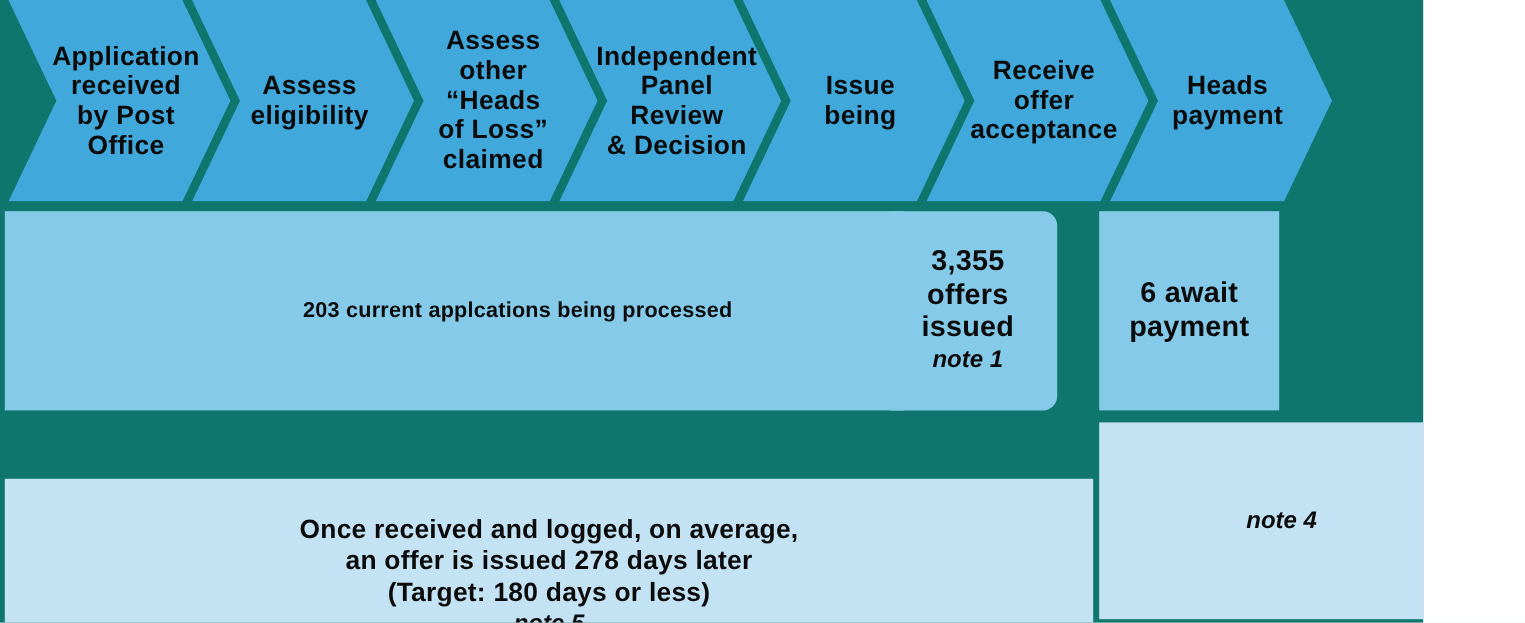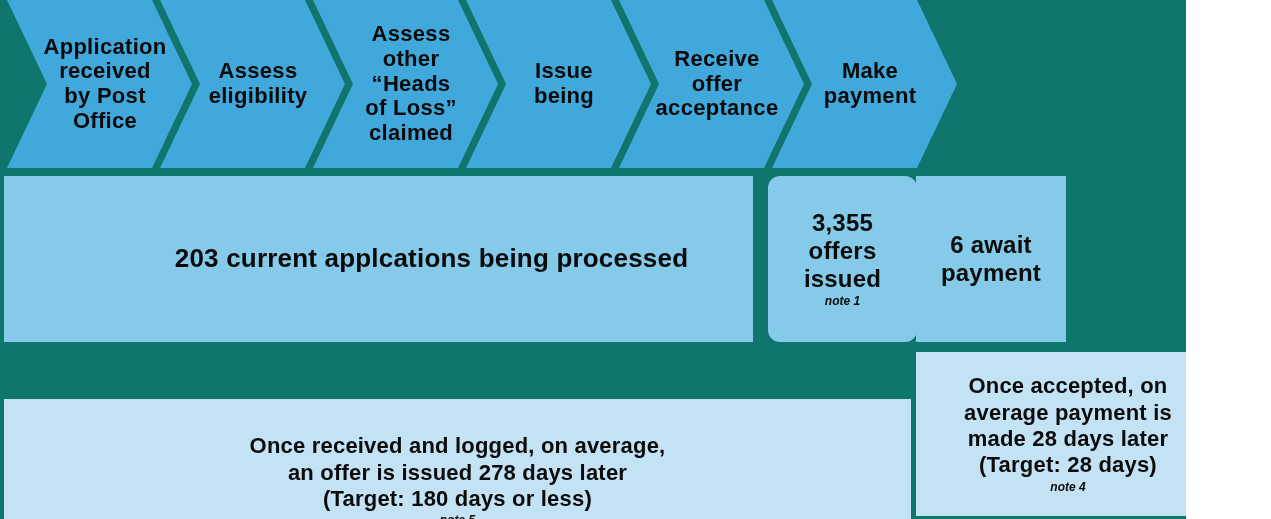--- a/index.html
+++ b/index.html
@@ -51,33 +51,33 @@
     justify-content: center;
     text-align: center;
     font-weight: bold;
   }
   .mid   { background: #85cae9; top: 176px; height: 166px; }
   .light { background: #c3e2f4; top: 352px; height: 164px; }
   .txt {
     white-space: pre-line;
     letter-spacing: 0.2px;
   }
-  .big-txt   { font-size: 26px; line-height: 1.2; }
+  .big-txt   { font-size: 18px; line-height: 1.2; }
   .stat-txt  { font-size: 24px; line-height: 1.16; }
   .time-txt  { font-size: 22px; line-height: 1.2; }
   .note {
     font-style: italic;
     font-weight: bold;
-    font-size: 12px;
+    font-size: 20px;
     line-height: 1.35;
     white-space: pre-line;
   }
   
   .box-processing { left: 4px;    width: 749px; padding-left: 106px; }
-  .box-offers     { left: 768px;  width: 149px; border-radius: 12px; }
+  .box-offers     { left: 732px;  width: 149px; border-radius: 12px; }
   .box-await      { left: 916px;  width: 150px; }
   .box-paid       { left: 1071px; width: 149px; }
   .box-offer-time { left: 4px;    width: 907px; margin-top: 47px; }
   .box-pay-time   { left: 916px;  width: 304px; }
 </style>
 </head>
 <body>
 
 <div class="canvas">
 
@@ -93,30 +93,36 @@
 eligibility</span>
     </div>
     <div class="chev">
       <span class="chev-label">Assess
 other
 “Heads
 of Loss”
 claimed</span>
     </div>
     <div class="chev">
+      <span class="chev-label">Independent
+Panel
+Review
+&amp; Decision</span>
+    </div>
+    <div class="chev">
       <span class="chev-label">Issue
 being</span>
     </div>
     <div class="chev">
       <span class="chev-label">Receive
 offer
 acceptance</span>
     </div>
     <div class="chev">
-      <span class="chev-label">Make
+      <span class="chev-label">Heads
 payment</span>
     </div>
   </div>
 
   <div class="box mid box-processing">
     <span class="txt big-txt">203 current applcations being processed</span>
   </div>
 
   <div class="box mid box-offers">
     <span class="txt stat-txt">3,355
@@ -132,20 +138,16 @@
 
 
   <div class="box light box-offer-time">
     <span class="txt time-txt">Once received and logged, on average,
 an offer is issued 278 days later
 (Target: 180 days or less)</span>
     <span class="note">note 5</span>
   </div>
 
   <div class="box light box-pay-time">
-    <span class="txt time-txt">Once accepted, on
-average payment is
-made 28 days later
-(Target: 28 days)</span>
     <span class="note">note 4</span>
   </div>
 
 </div>
 
 </body></html>

